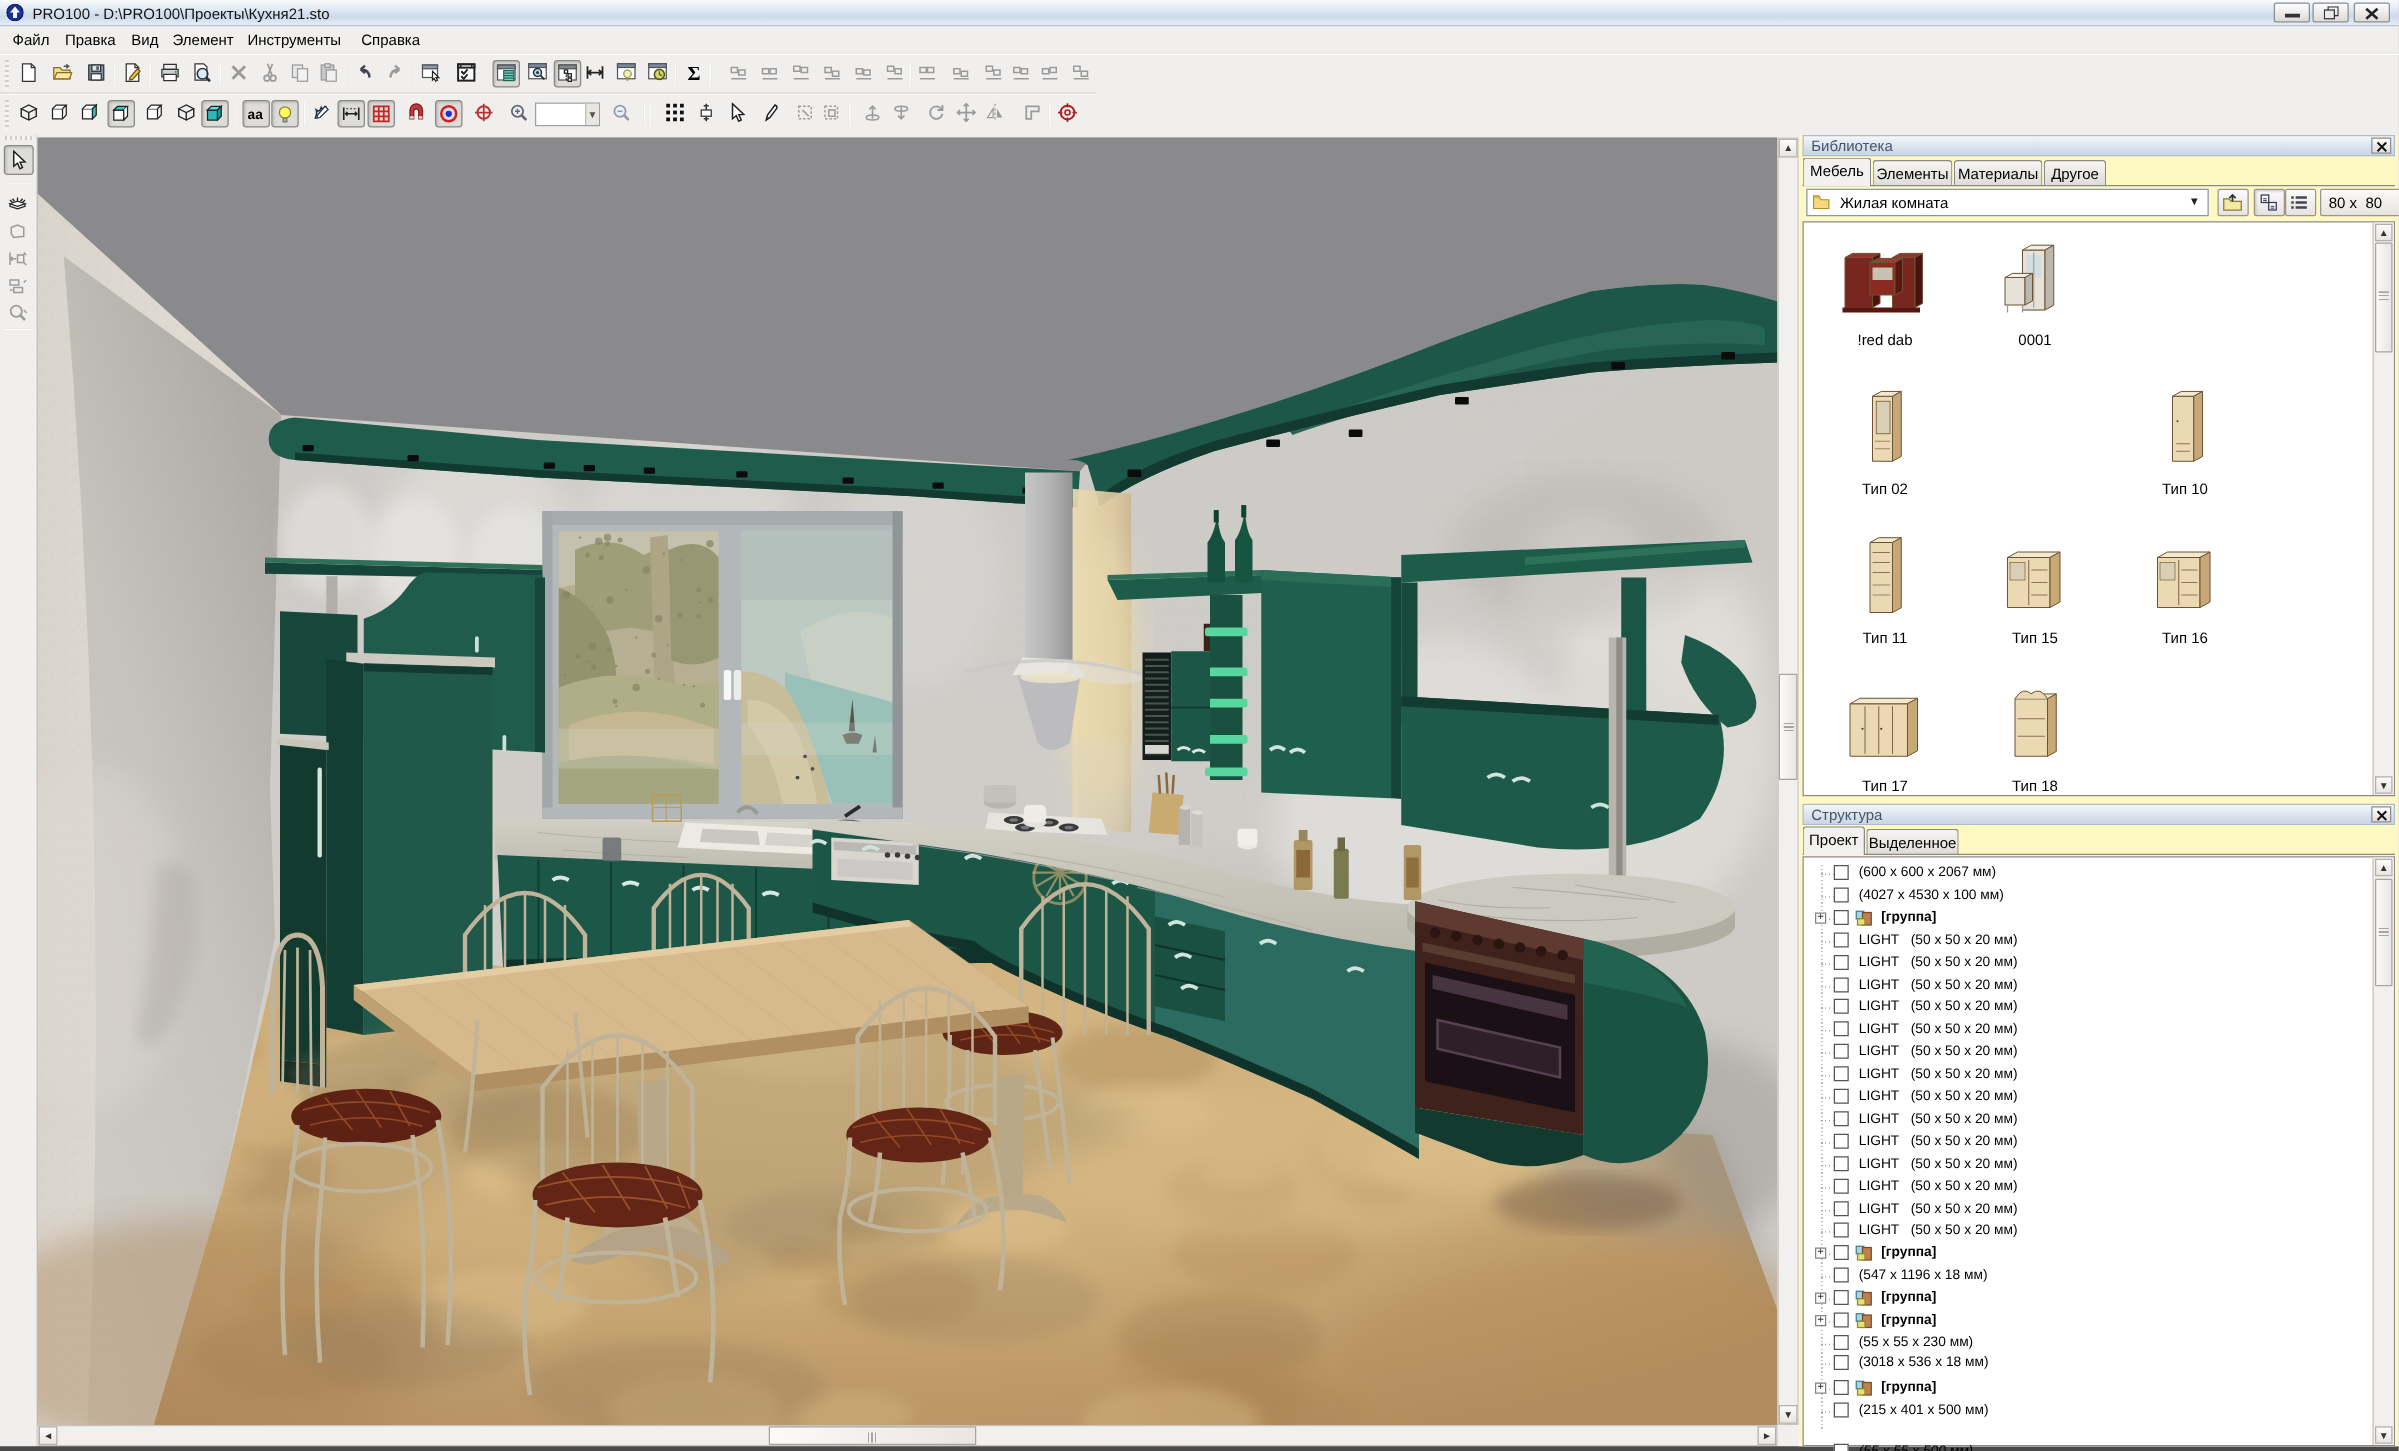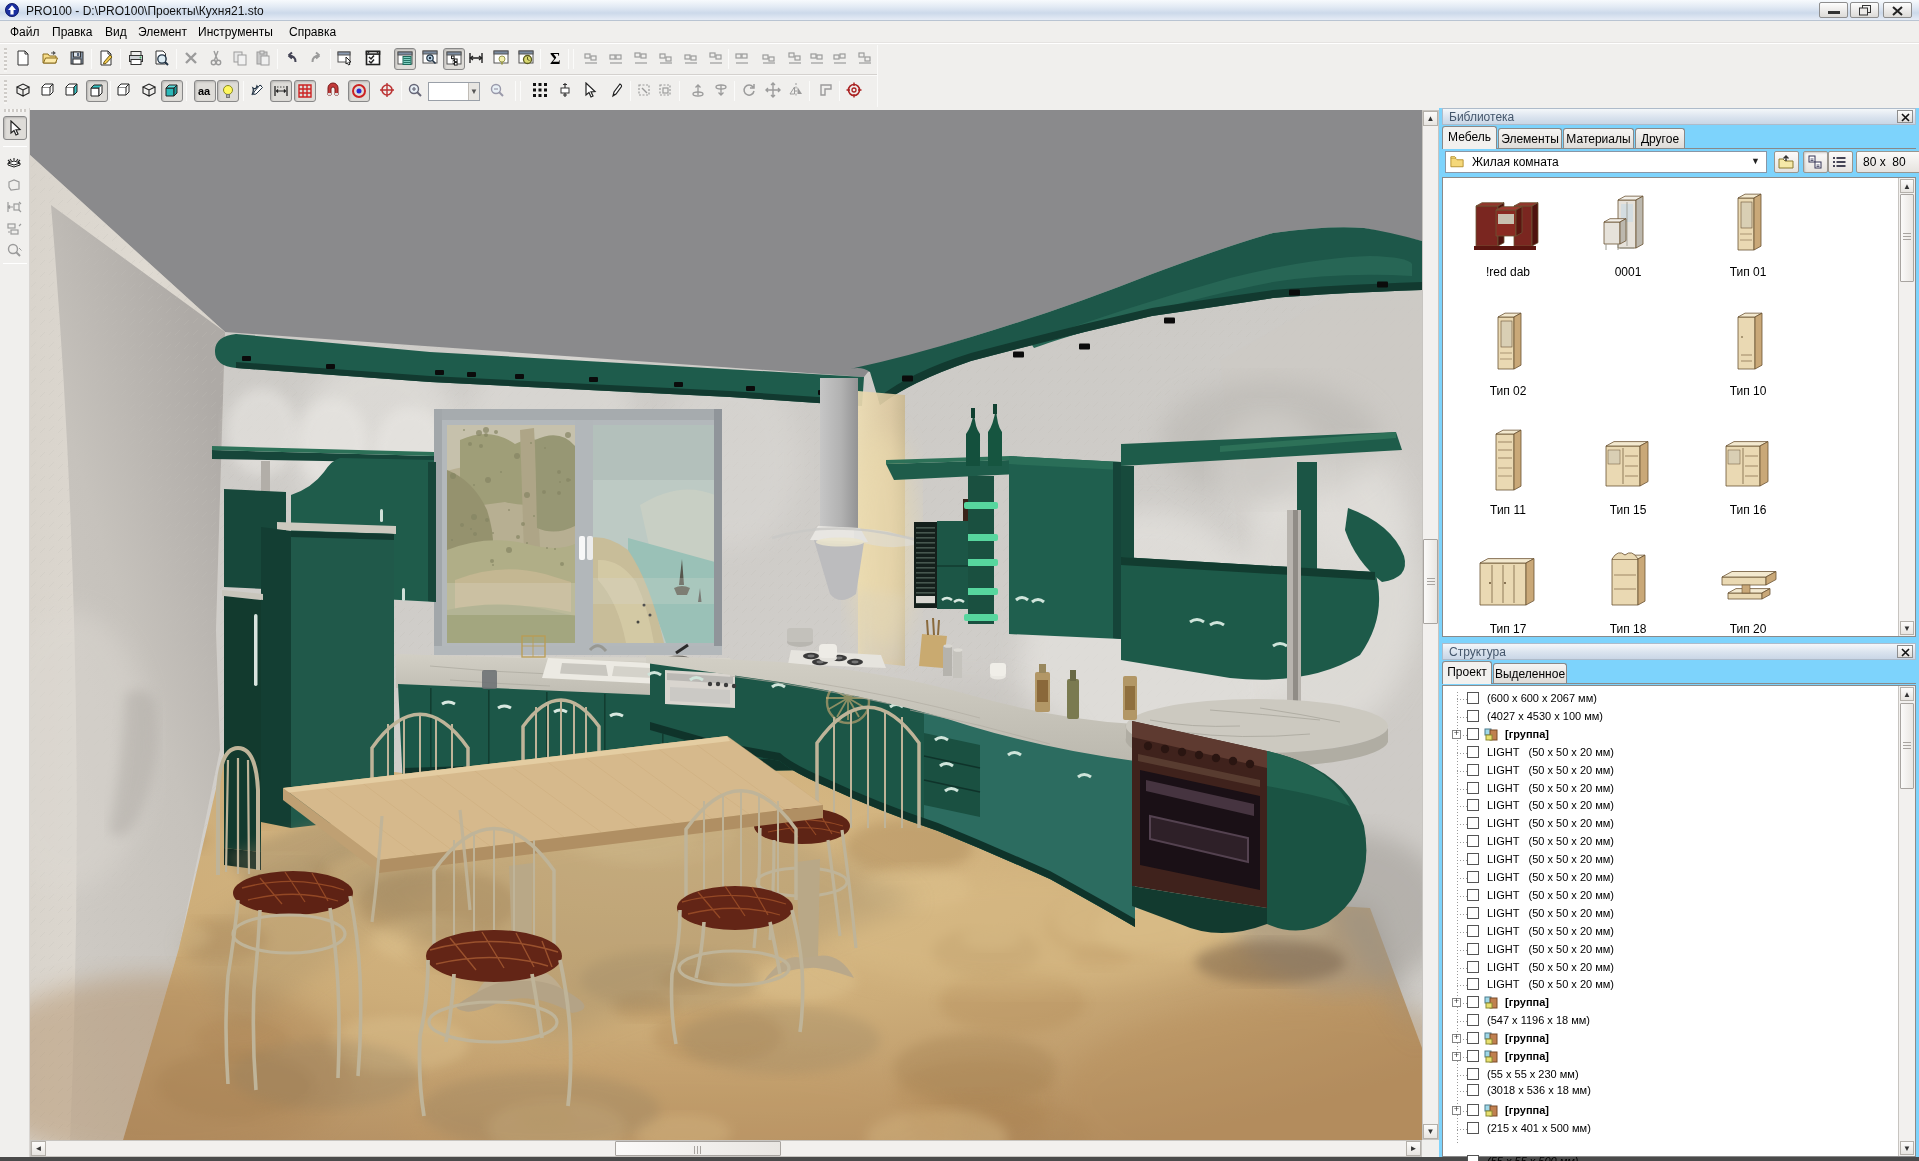--- a/index.html
+++ b/index.html
@@ -24,21 +24,21 @@
 #leftbar { position:absolute; left:0; top:108px; width:30px; height:1049px; background:#f0efed; border-right:1px solid #d8d5d2; }
 #leftbar:before { content:""; position:absolute; left:4px; top:1px; width:22px; height:3px; background:repeating-linear-gradient(90deg,#cfccc8 0 2px,#f6f5f3 2px 4px); }
 .lbtn { position:absolute; left:3px; width:24px; height:24px; }
 #viewport { position:absolute; left:30px; top:110px; width:1392px; height:1030px; background:#8b8b8d; }
 .sb { position:absolute; background:#f2f0ee; border:1px solid #c7c4c0; }
 .sb-btn { position:absolute; background:linear-gradient(180deg,#fcfbfa,#e8e5e1); border:1px solid #b4b0aa; color:#333; text-align:center; }
 .sb-thumb { position:absolute; background:linear-gradient(90deg,#fbfaf9,#e9e6e2); border:1px solid #a8a4a0; border-radius:1px; }
 #vscroll { left:1422px; top:110px; width:17px; height:1030px; }
 #hscroll { left:30px; top:1140px; width:1392px; height:17px; }
 #botline { position:absolute; left:0; top:1157px; width:1919px; height:4px; background:#4a4a4a; }
-#rightzone { position:absolute; left:1439px; top:108px; width:480px; height:1049px; background:#7dd3fc; }
+#rightzone { position:absolute; left:1439px; top:108px; width:480px; height:1049px; background:#fef9c3; }
 .phead { position:absolute; left:3px; width:474px; height:17px; background:linear-gradient(180deg,#f4f7fa 0%,#dae3ee 55%,#c9d6e6 100%); border:1px solid #aebbca; color:#44566b; font-size:12px; padding:1px 0 0 6px; }
 .pclose { position:absolute; right:2px; top:1px; width:16px; height:13px; background:linear-gradient(180deg,#fdfdfd,#e0ddda); border:1px solid #8e8e8e; }
 .pclose svg { margin:1px 0 0 3px; }
 .tabs { position:absolute; left:3px; height:23px; }
 .tab { position:absolute; top:2px; height:21px; background:linear-gradient(180deg,#f6f5f3,#dedbd7); border:1px solid #898989; border-bottom:none; border-radius:3px 3px 0 0; font-size:12px; padding:3px 0 0 0; color:#000; text-align:center; }
 .tab.act { top:0; height:23px; background:#f2f1ef; z-index:3; }
 .tabline { position:absolute; left:3px; width:474px; height:1px; background:#898989; z-index:1; }
 #libbar { position:absolute; left:3px; top:41px; width:474px; height:27px; }
 #libcombo { position:absolute; left:3px; top:2px; width:322px; height:22px; background:#fff; border:1px solid #8a96a5; }
 .smallbtn { position:absolute; top:2px; height:22px; background:linear-gradient(180deg,#fbfaf9,#e6e3df); border:1px solid #9a968f; border-radius:2px; }
@@ -1211,27 +1211,20 @@
           <path d="M30 12 h18 v48 h-18 Z" fill="#e6e2da" stroke="#6b5334" stroke-width="0.8"></path>
           <path d="M30 12 l7 -3.8500000000000005 h18 l-7 3.8500000000000005 Z" fill="#f2efe8" stroke="#6b5334" stroke-width="0.8"></path>
           <path d="M48 12 l7 -3.8500000000000005 v48 l-7 3.8500000000000005 Z" fill="#bcb8ae" stroke="#6b5334" stroke-width="0.8"></path>
           <rect x="33" y="16" width="12" height="18" fill="#d4dde0"></rect>
           <path d="M39 14 v44" stroke="#8a8a80" stroke-width="0.7"></path>
           <path d="M16 34 h16 v22 h-16 Z" fill="#e6e2da" stroke="#6b5334" stroke-width="0.8"></path>
           <path d="M16 34 l6 -3.3000000000000003 h16 l-6 3.3000000000000003 Z" fill="#f2efe8" stroke="#6b5334" stroke-width="0.8"></path>
           <path d="M32 34 l6 -3.3000000000000003 v22 l-6 3.3000000000000003 Z" fill="#bcb8ae" stroke="#6b5334" stroke-width="0.8"></path>
           <path d="M18 56 v6 M30 56 v6 M32 60 h14" stroke="#9a9a90"></path>
         </svg><div class="cap">0001</div></div>
-      <div class="thumb" style="left:250px;top:10px;"><svg width="80" height="72" viewBox="0 0 80 72" style="">
-          <path d="M30 10 h16 v52 h-16 Z" fill="#ead9b3" stroke="#6b5334" stroke-width="0.8"></path>
-          <path d="M30 10 l7 -3.8500000000000005 h16 l-7 3.8500000000000005 Z" fill="#f3e9cf" stroke="#6b5334" stroke-width="0.8"></path>
-          <path d="M46 10 l7 -3.8500000000000005 v52 l-7 3.8500000000000005 Z" fill="#c9a878" stroke="#6b5334" stroke-width="0.8"></path>
-          <rect x="33" y="14" width="11" height="26" fill="#d9cfb4" stroke="#6b5334" stroke-width="0.6"></rect>
-          <path d="M32 46 h12 M32 52 h12" stroke="#6b5334" stroke-width="0.5"></path>
-        </svg><div class="cap">Тип 01</div></div>
       <div class="thumb" style="left:10px;top:129px;"><svg width="80" height="72" viewBox="0 0 80 72" style="">
           <path d="M30 10 h16 v52 h-16 Z" fill="#ead9b3" stroke="#6b5334" stroke-width="0.8"></path>
           <path d="M30 10 l7 -3.8500000000000005 h16 l-7 3.8500000000000005 Z" fill="#f3e9cf" stroke="#6b5334" stroke-width="0.8"></path>
           <path d="M46 10 l7 -3.8500000000000005 v52 l-7 3.8500000000000005 Z" fill="#c9a878" stroke="#6b5334" stroke-width="0.8"></path>
           <rect x="33" y="14" width="11" height="26" fill="#d9cfb4" stroke="#6b5334" stroke-width="0.6"></rect>
           <path d="M32 46 h12 M32 52 h12" stroke="#6b5334" stroke-width="0.5"></path>
         </svg><div class="cap">Тип 02</div></div>
       <div class="thumb" style="left:250px;top:129px;"><svg width="80" height="72" viewBox="0 0 80 72" style="">
           <path d="M30 10 h17 v52 h-17 Z" fill="#ead9b3" stroke="#6b5334" stroke-width="0.8"></path>
           <path d="M30 10 l7 -3.8500000000000005 h17 l-7 3.8500000000000005 Z" fill="#f3e9cf" stroke="#6b5334" stroke-width="0.8"></path>
@@ -1270,29 +1263,20 @@
           <circle cx="22" cy="38" r="0.9" fill="#5a4426"></circle>
           <circle cx="37" cy="38" r="0.9" fill="#5a4426"></circle>
         </svg><div class="cap">Тип 17</div></div>
       <div class="thumb" style="left:130px;top:367px;"><svg width="80" height="72" viewBox="0 0 80 72" style="">
           <path d="M24 14 h26 v46 h-26 Z" fill="#ead9b3" stroke="#6b5334" stroke-width="0.8"></path>
           <path d="M24 14 l7 -3.8500000000000005 h26 l-7 3.8500000000000005 Z" fill="#f3e9cf" stroke="#6b5334" stroke-width="0.8"></path>
           <path d="M50 14 l7 -3.8500000000000005 v46 l-7 3.8500000000000005 Z" fill="#c9a878" stroke="#6b5334" stroke-width="0.8"></path>
           <path d="M26 30 h22 M26 44 h22" stroke="#6b5334" stroke-width="0.6"></path>
           <path d="M24 14 Q30 4 37 10 Q44 4 50 14" fill="#ead9b3" stroke="#6b5334" stroke-width="0.8"></path>
         </svg><div class="cap">Тип 18</div></div>
-      <div class="thumb" style="left:250px;top:367px;"><svg width="80" height="72" viewBox="0 0 80 72" style="">
-          <path d="M14 32 h44 v8 h-44 Z" fill="#ead9b3" stroke="#6b5334" stroke-width="0.8"></path>
-          <path d="M14 32 l10 -5.5 h44 l-10 5.5 Z" fill="#f3e9cf" stroke="#6b5334" stroke-width="0.8"></path>
-          <path d="M58 32 l10 -5.5 v8 l-10 5.5 Z" fill="#c9a878" stroke="#6b5334" stroke-width="0.8"></path>
-          <path d="M20 48 h34 v6 h-34 Z" fill="#ead9b3" stroke="#6b5334" stroke-width="0.8"></path>
-          <path d="M20 48 l8 -4.4 h34 l-8 4.4 Z" fill="#f3e9cf" stroke="#6b5334" stroke-width="0.8"></path>
-          <path d="M54 48 l8 -4.4 v6 l-8 4.4 Z" fill="#c9a878" stroke="#6b5334" stroke-width="0.8"></path>
-          <rect x="34" y="40" width="8" height="8" fill="#c9a878" stroke="#6b5334" stroke-width="0.6"></rect>
-        </svg><div class="cap">Тип 20</div></div>
       <div style="position:absolute;right:0;top:0;width:17px;height:100%;background:#f2f0ee;border-left:1px solid #c7c4c0;">
 <div class="sb-btn" style="left:1px;top:1px;width:14px;height:14px;font-size:8px;line-height:13px;">▲</div>
 <div class="sb-btn" style="left:1px;bottom:1px;width:14px;height:14px;font-size:8px;line-height:13px;">▼</div>
 <div class="sb-thumb" style="left:1px;top:16px;width:14px;height:88px;">
           <div style="margin:38px auto 0;width:8px;height:8px;background:repeating-linear-gradient(180deg,#a8a4a0 0 1px,transparent 1px 3px);"></div>
         </div>
 </div>
     </div>
   <div class="phead" style="top:535px;">Структура<div class="pclose"><svg width="9" height="9" viewBox="0 0 9 9">
           <path d="M1 1 L8 8 M8 1 L1 8" stroke="#111" stroke-width="1.6"></path>

